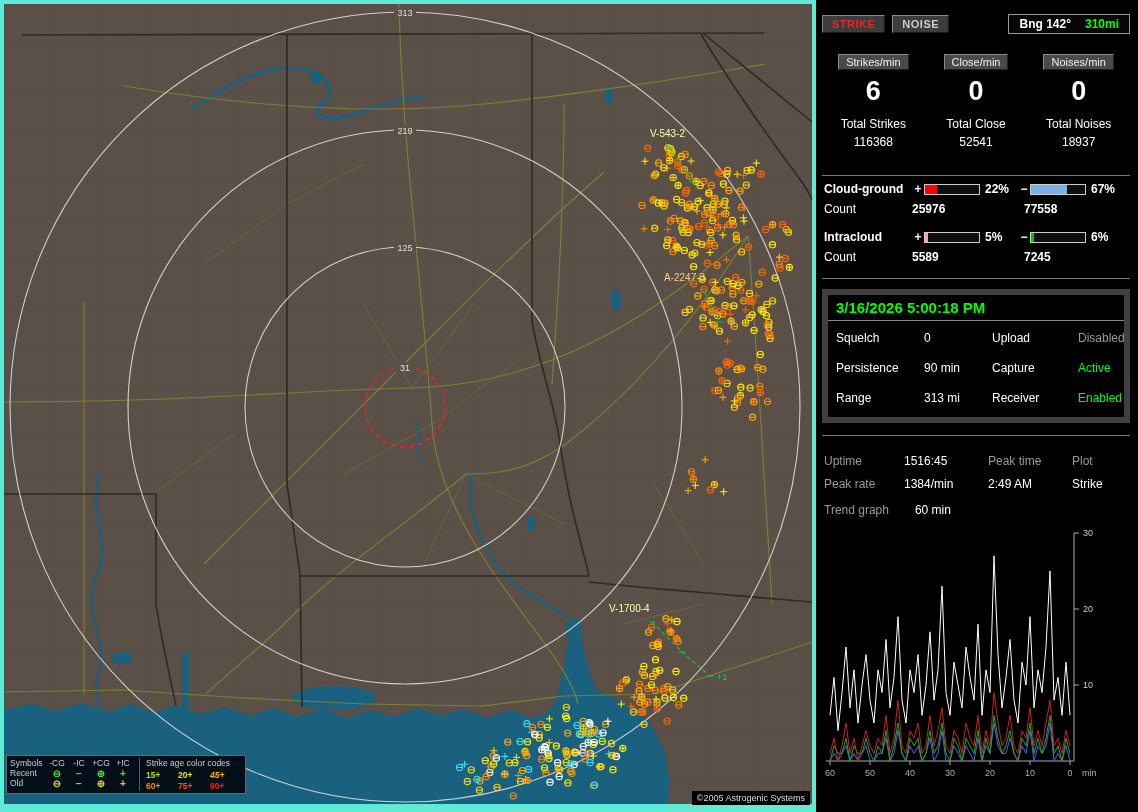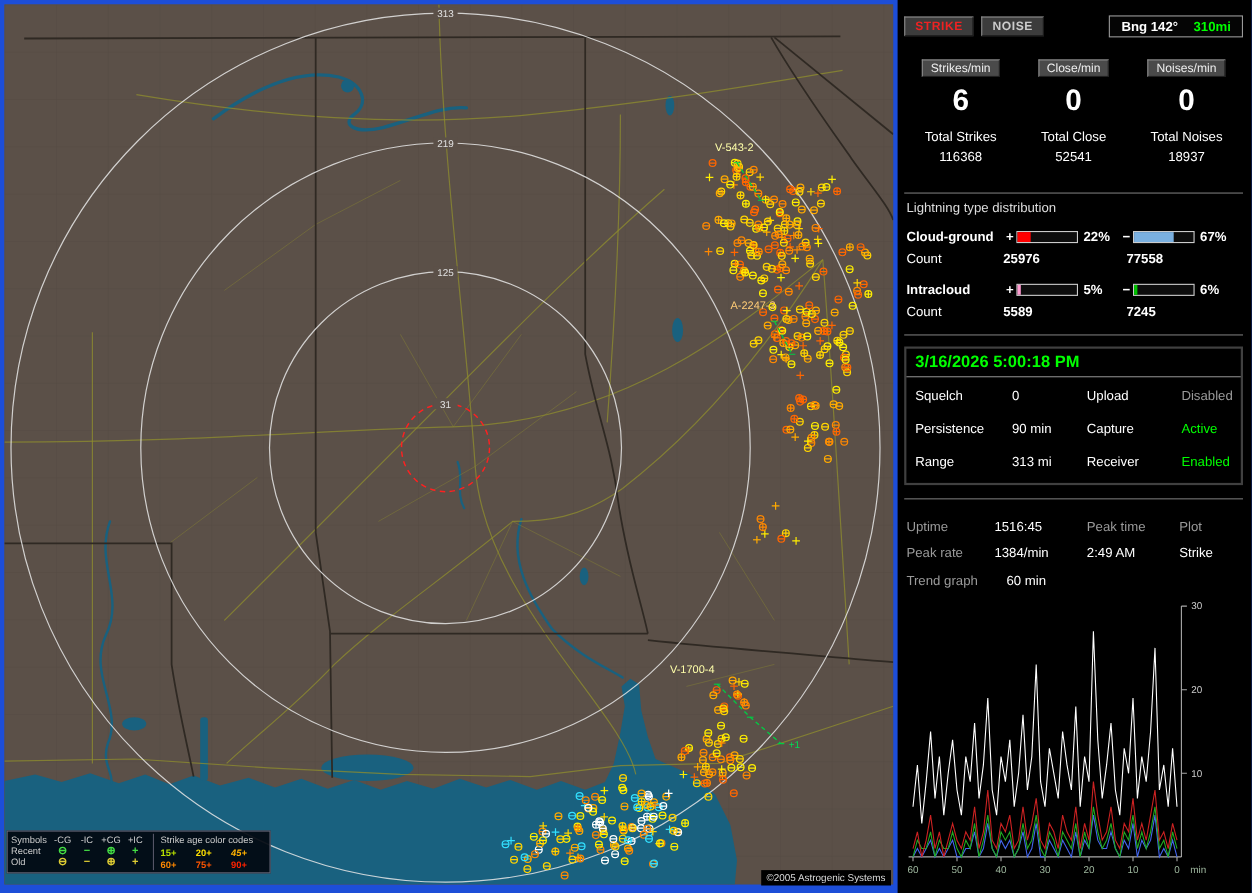--- a/index.html
+++ b/index.html
@@ -4,21 +4,21 @@
 <style>
   :root{
     --c-green:#00ff00; --c-red:#ee2222; --c-gray:#9a9a9a;
     --c-cg-plus:#ff0000; --c-cg-minus:#7ab0e0; --c-ic-plus:#ff9ad0; --c-ic-minus:#00c400;
     --c-land:#5b5048; --c-water:#19617f; --c-road:#8f8d2e; --c-border:#2f2923;
     --c-ring:#e6e6e6; --c-county:#4b423a;
   }
   *{margin:0;padding:0;box-sizing:border-box;}
   html,body{background:#000;}
   body{font-family:"Liberation Sans",sans-serif;color:#fff;}
-  #app{position:relative;width:1138px;height:812px;background:#1d4ed8;overflow:hidden;}
+  #app{position:relative;width:1138px;height:812px;background:#5eead4;overflow:hidden;}
 
   
   #map-wrap{position:absolute;left:4px;top:4px;width:808px;height:800px;background:var(--c-land);}
   #map-svg{display:block;}
   .land{fill:var(--c-land);}
   .water{fill:var(--c-water);stroke:none;}
   .waterline{fill:none;stroke:var(--c-water);stroke-linecap:round;}
   .road{fill:none;stroke:var(--c-road);stroke-width:1.1;opacity:.75;}
   .road.thin{stroke-width:.7;opacity:.5;}
   .sborder{fill:none;stroke:var(--c-border);stroke-width:1.6;}
@@ -57,21 +57,21 @@
   .dist-title{color:#ddd;margin:4px 0 12px 2px;}
   .dist-row{display:grid;grid-template-columns:88px 12px 56px 38px 12px 56px 34px;align-items:center;margin:0 0 6px 2px;}
   .dist-label{font-weight:bold;}
   .sign{text-align:center;font-weight:bold;}
   .gauge{height:11px;border:1px solid #ccc;background:#0d0d0d;display:block;}
   .gauge .fill{display:block;height:100%;width:0;}
   .pct{font-weight:bold;padding-left:5px;}
   .count-row{display:grid;grid-template-columns:88px 112px auto;margin:2px 0 14px 2px;}
   .count-row .cval{font-weight:bold;}
 
-  .group-box{border:2px solid #404040;margin-top:10px;}
+  .group-box{border:6px solid #404040;margin-top:10px;}
   .clock-box{border-bottom:1px solid #888;padding:4px 8px;color:var(--c-green);font-weight:bold;font-size:15px;}
   .settings{display:grid;grid-template-columns:88px 68px 86px auto;row-gap:16px;padding:10px 8px 12px 8px;}
   .green{color:var(--c-green);}
   .dim{color:var(--c-gray);}
   .lbl{color:var(--c-gray);}
 
   .info-grid{display:grid;grid-template-columns:80px 84px 84px auto;row-gap:9px;padding:12px 2px 4px 2px;}
   .trend-row{display:flex;gap:26px;padding:8px 2px 0 2px;}
   #trend-svg{display:block;margin-top:6px;font-family:inherit;}
 </style>
@@ -1964,21 +1964,20 @@
         <div>Total Close</div>
         <div class="tval">52541</div>
       </div>
       <div class="total-col">
         <div>Total Noises</div>
         <div class="tval">18937</div>
       </div>
     </div>
 
     <div class="hr"></div>
-    <div class="dist-title">Lightning type distribution</div>
 
     <div class="dist-row">
       <span class="dist-label">Cloud-ground</span>
       <span class="sign">+</span>
       <span class="gauge">
           <span id="cg-plus-fill" class="fill" style="background: var(--c-cg-plus); width: 22%;"></span>
         </span>
       <span class="pct">22%</span>
       <span class="sign">−</span>
       <span class="gauge">

